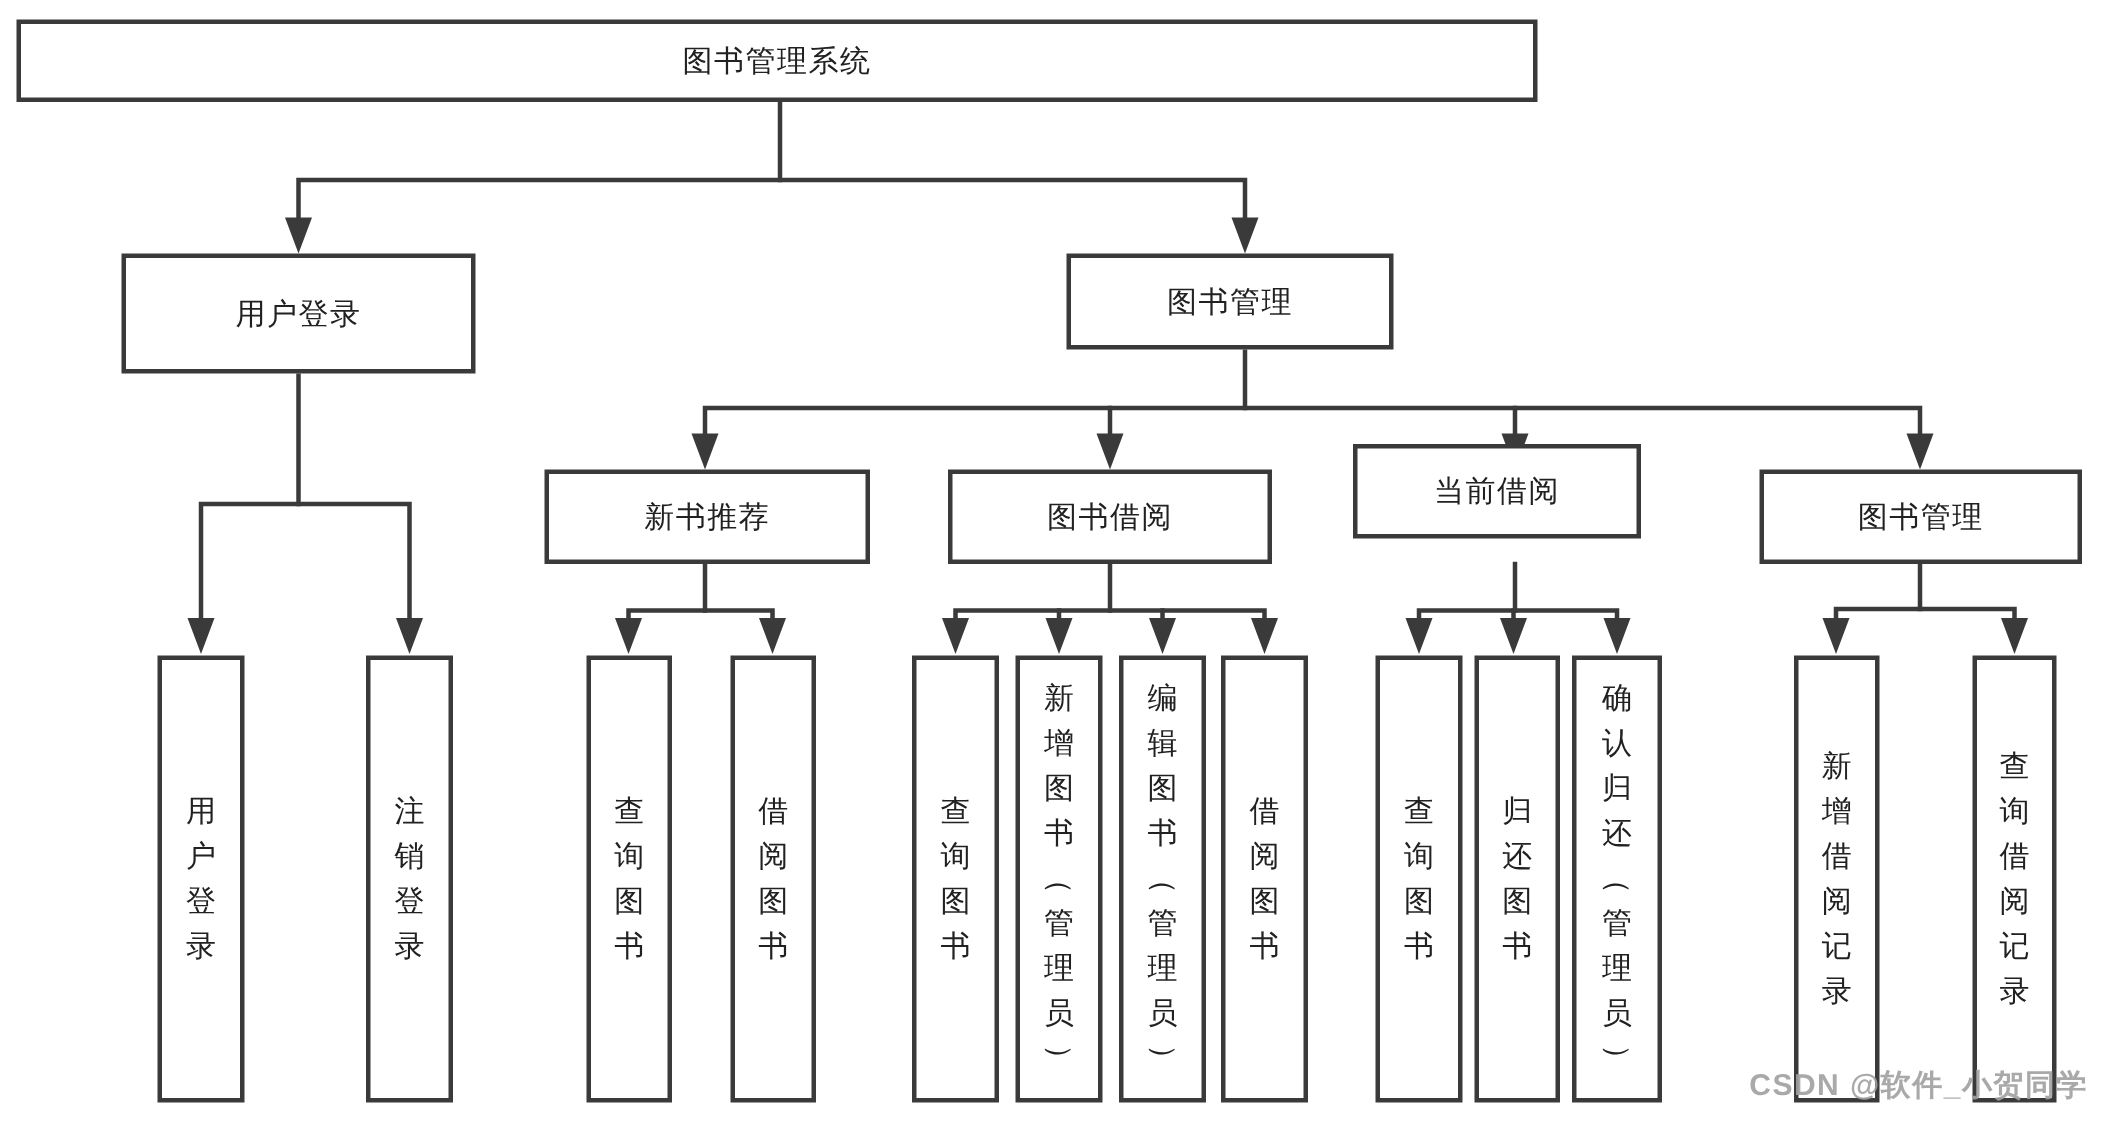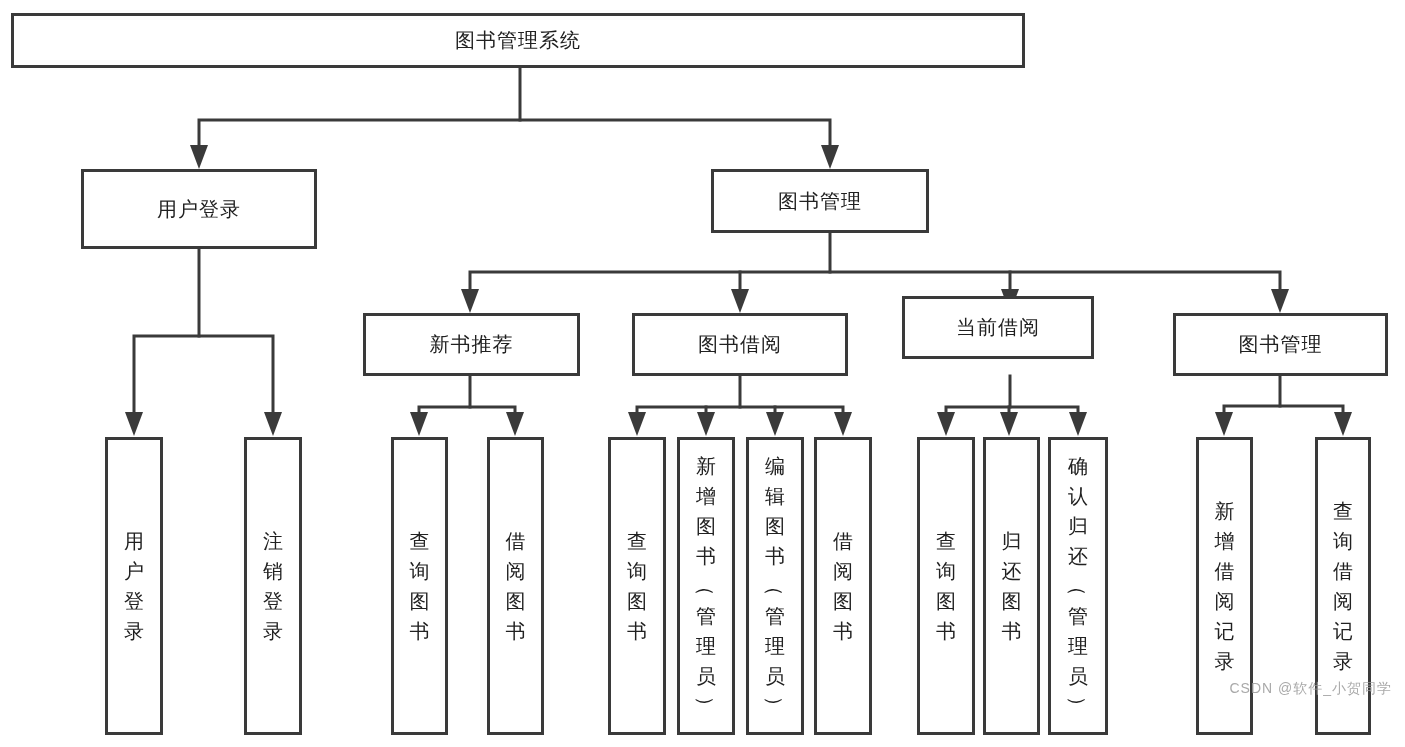--- a/index.html
+++ b/index.html
@@ -19,23 +19,23 @@
     white-space:nowrap;
     font-family:Liberation Serif, serif;
   }
   .leaf{flex-direction:column;letter-spacing:0;}
   .leaf span{
     display:block;height:30px;line-height:30px;width:100%;
     text-align:center;font-size:20px;
   }
   .leaf span.rot{transform:rotate(90deg);}
   .watermark{
-    position:absolute;z-index:3;right:13px;top:680px;
-    font-size:14px;color:#a0a0a0;opacity:0.9;letter-spacing:1px;
-    pointer-events:none;white-space:nowrap;
+    position:absolute;z-index:3;right:13px;top:710px;
+    font-size:20px;color:#a0a0a0;opacity:0.9;letter-spacing:1px;
+    pointer-events:none;white-space:nowrap;font-weight:bold;
   }
 </style>
 </head>
 <body>
 
 <div class="canvas">
 
   <svg class="connectors" width="1405" height="747" viewBox="0 0 1405 747">
     <g stroke="#3a3a3a" stroke-width="3" fill="none" stroke-linecap="square">
 

